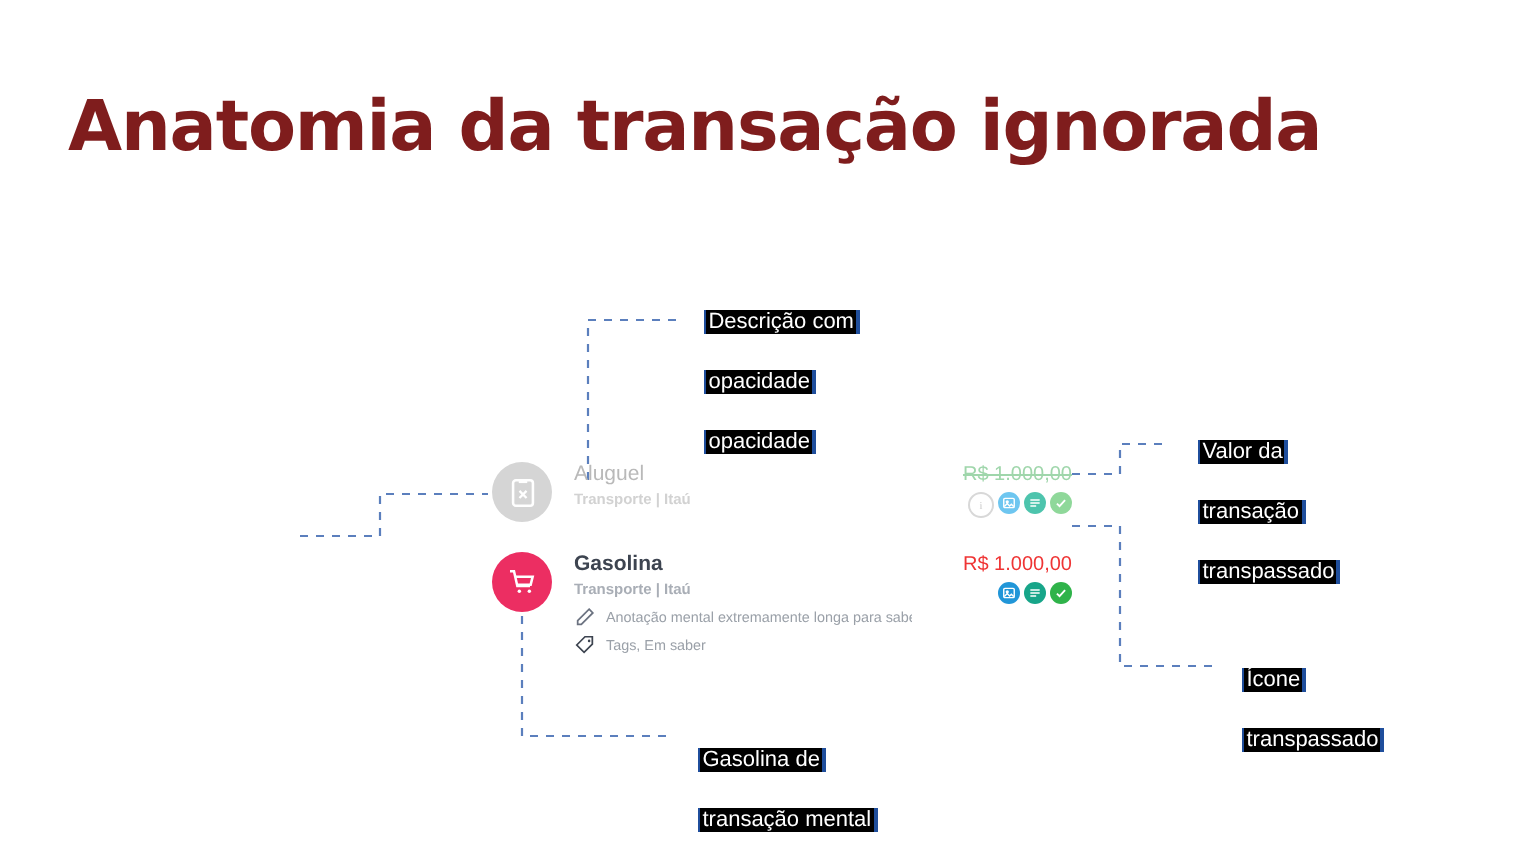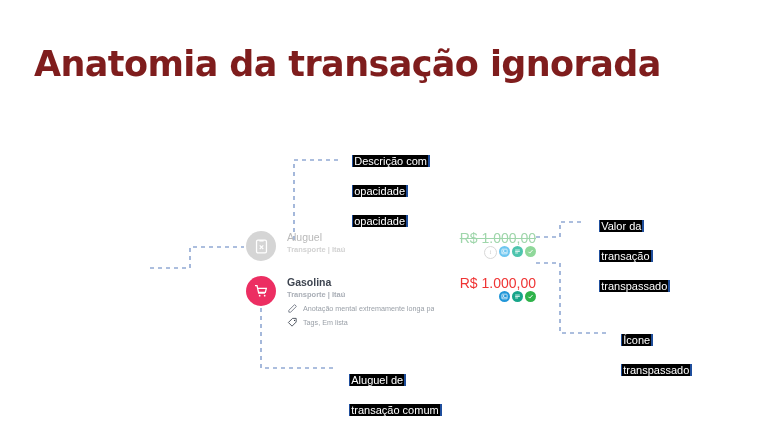--- a/index.html
+++ b/index.html
@@ -92,21 +92,21 @@
     overflow: hidden;
   }
   .meta-line .mi { flex: 0 0 12px; margin-right: 4px; display:flex; align-items:center; }
 
   .txn-right {
     flex: 0 0 auto;
     text-align: right;
     margin-left: 6px;
   }
   .amount {
-    font-size: 14px;
+    font-size: 10px;
     line-height: 14px;
     white-space: nowrap;
     padding-left: 20px;
   }
   .amount.ignored {
     color: #9fd6ab;
     text-decoration: line-through;
     text-decoration-color: #9fd6ab;
   }
   .amount.normal { color: #ef3434; }
@@ -232,21 +232,21 @@
         <span>Anotação mental extremamente longa para saber se o espaça...</span>
       </div>
 
       <div class="meta-line">
         <span class="mi">
           <svg width="11" height="11" viewBox="0 0 24 24" fill="none" stroke="#3d4450" stroke-width="1.9">
             <path d="M3 12l9-9h8v8l-9 9z"></path>
               <circle cx="16.5" cy="7.5" r="1.4" fill="#3d4450" stroke="none"></circle>
           </svg>
         </span>
-        <span>Tags, Em lista</span>
+        <span>Tags, Em saber</span>
       </div>
     </div>
     <div class="txn-right">
       <div class="amount normal">R$ 1.000,00</div>
       <div class="badges">
         <div class="badge" style="background:#2196d8;">
           <svg width="7" height="7" viewBox="0 0 24 24" fill="none" stroke="#ffffff" stroke-width="2.4">
             <rect x="3" y="4" width="18" height="16" rx="2"></rect>
               <circle cx="9" cy="10" r="1.6" fill="#ffffff"></circle>
             <path d="M4 18l5-5 4 4 3-3 4 4"></path>
@@ -278,17 +278,17 @@
     <span class="ln">transação</span><br>
     <span class="ln">transpassado</span>
   </div>
 
   <div class="callout" id="callout-info">
     <span class="ln">Ícone</span><br>
     <span class="ln">transpassado</span>
   </div>
 
   <div class="callout" id="callout-exemplo">
-    <span class="ln">Aluguel de</span><br>
-    <span class="ln">transação comum</span>
+    <span class="ln">Gasolina de</span><br>
+    <span class="ln">transação mental</span>
   </div>
 
 </div>
 
 </body></html>

